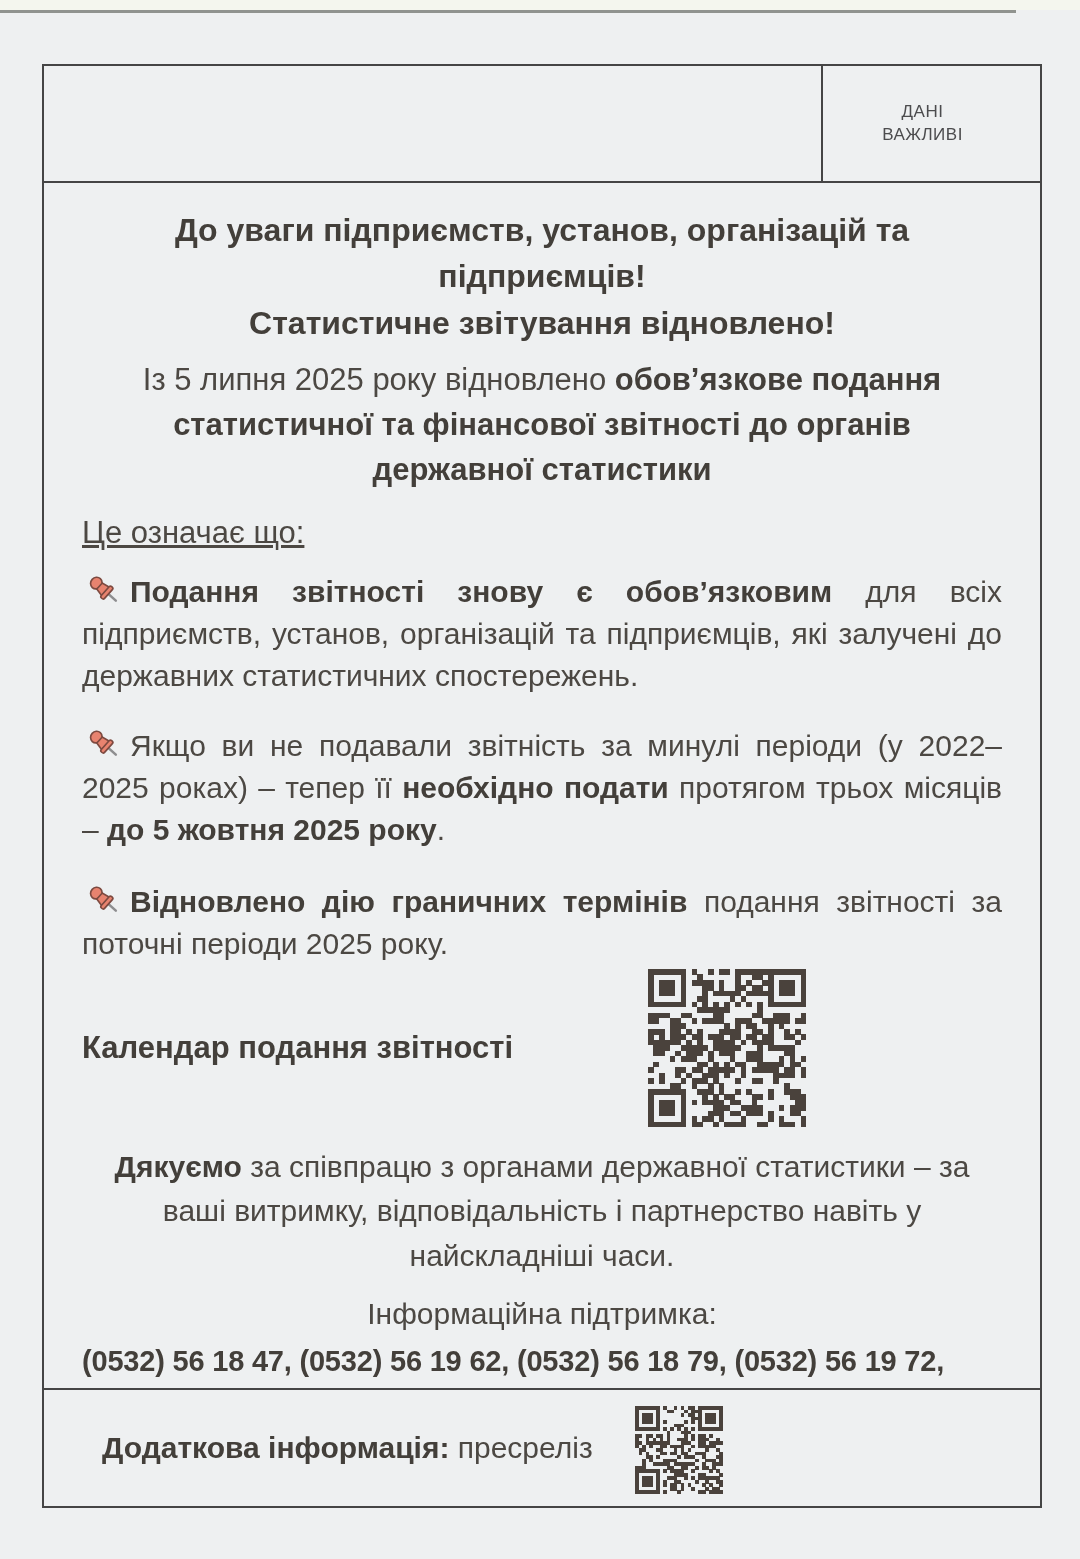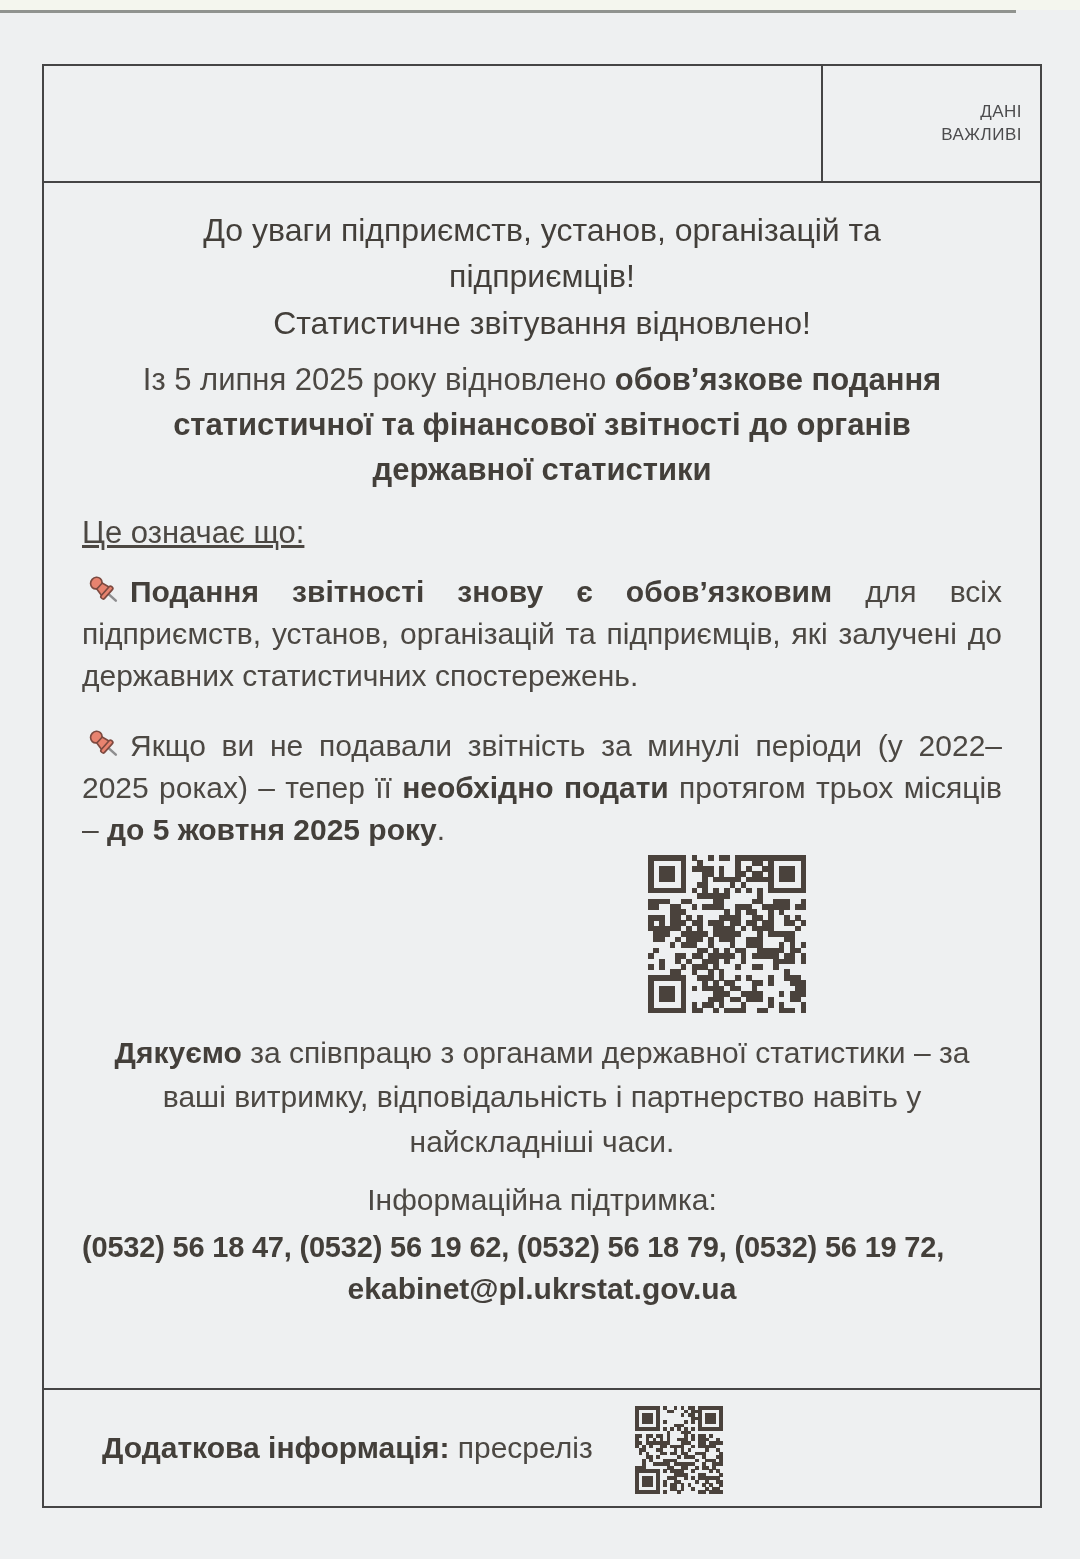--- a/index.html
+++ b/index.html
@@ -25,26 +25,26 @@
     position:absolute;left:42px;top:64px;width:1000px;height:1444px;
     border:2px solid var(--line);
     display:flex;flex-direction:column;
     background:transparent;
   }
   
   .header-row{height:117px;display:flex;border-bottom:2px solid var(--line);flex:none;}
   .logo-cell{width:243px;border-right:2px solid var(--line);display:flex;align-items:center;padding-left:28px;}
   .logo{font-size:37px;font-weight:600;color:#56565a;letter-spacing:.5px;}
   .mid-cell{flex:1;border-right:2px solid var(--line);}
-  .badge-cell{width:217px;display:flex;flex-direction:column;justify-content:center;align-items:flex-end;padding-right:18px;}
+  .badge-cell{width:217px;display:flex;flex-direction:column;justify-content:center;align-items:center;padding-right:18px;}
   .badge-cell .badge-line{font-size:17px;line-height:1.35;color:#4c4c4e;letter-spacing:.5px;text-align:right;}
 
   
   .content{flex:1;padding:18px 38px 0 38px;overflow:hidden;}
-  .title{font-size:32px;font-weight:normal;color:var(--ink-bold);text-align:center;line-height:1.45;max-width:850px;margin:6px auto 0 auto;}
+  .title{font-size:32px;font-weight:bold;color:var(--ink-bold);text-align:center;line-height:1.45;max-width:850px;margin:6px auto 0 auto;}
   .intro{font-size:31px;text-align:center;line-height:1.45;max-width:880px;margin:12px auto 0 auto;}
   .intro b{color:var(--ink-bold);}
   .means{font-size:31px;margin-top:22px;text-decoration:underline;}
   .bullet{font-size:30px;line-height:1.4;text-align:justify;margin-top:20px;}
   .bullet b{color:var(--ink-bold);}
   .bullet .pin{display:inline-block;width:44px;height:36px;vertical-align:-6px;margin-right:4px;}
   .bullet.b2{margin-top:28px;}
   .bullet.b3{margin-top:30px;}
 
   .calendar-row{display:flex;align-items:center;margin-top:2px;height:162px;}
@@ -102,22 +102,31 @@
 
     <p class="bullet b2"><span class="pin"><svg viewBox="0 0 24 24" width="100%" height="100%">
             <g transform="rotate(-48 12 12)">
               <line x1="12" y1="15.6" x2="12" y2="22.6" stroke="#8e8e90" stroke-width="1.7" stroke-linecap="round"></line>
               <ellipse cx="12" cy="5.1" rx="4" ry="3.7" fill="#e8836f" stroke="#7d4a40" stroke-width="1.1"></ellipse>
               <path d="M9.3 8 L14.7 8 L15.8 13.4 L8.2 13.4 Z" fill="#e8836f" stroke="#7d4a40" stroke-width="1.1"></path>
               <rect x="6.9" y="13.1" width="10.2" height="2.9" rx="1.2" fill="#e8836f" stroke="#7d4a40" stroke-width="1.1"></rect>
             </g>
           </svg></span><span>Якщо ви не подавали звітність за минулі періоди (у 2022–2025 роках) – тепер її </span><b>необхідно подати</b><span> протягом трьох місяців – </span><b>до 5 жовтня 2025 року</b><span>.</span></p>
 
+    <p class="bullet b3"><span class="pin"><svg viewBox="0 0 24 24" width="100%" height="100%">
+            <g transform="rotate(-48 12 12)">
+              <line x1="12" y1="15.6" x2="12" y2="22.6" stroke="#8e8e90" stroke-width="1.7" stroke-linecap="round"></line>
+              <ellipse cx="12" cy="5.1" rx="4" ry="3.7" fill="#e8836f" stroke="#7d4a40" stroke-width="1.1"></ellipse>
+              <path d="M9.3 8 L14.7 8 L15.8 13.4 L8.2 13.4 Z" fill="#e8836f" stroke="#7d4a40" stroke-width="1.1"></path>
+              <rect x="6.9" y="13.1" width="10.2" height="2.9" rx="1.2" fill="#e8836f" stroke="#7d4a40" stroke-width="1.1"></rect>
+            </g>
+          </svg></span><b>Відновлено дію граничних термінів</b><span> подання звітності за поточні періоди 2025 року.</span></p>
 
     <div class="calendar-row">
+      <b class="calendar-label">Календар подання звітності</b>
       <div class="qr-large" id="qr1">
           <svg viewBox="0 0 29 29" shape-rendering="crispEdges" fill="#4a423c">
             <rect x="0" y="0" width="1.04" height="1.04"></rect>
             <rect x="1" y="0" width="1.04" height="1.04"></rect>
             <rect x="2" y="0" width="1.04" height="1.04"></rect>
             <rect x="3" y="0" width="1.04" height="1.04"></rect>
             <rect x="4" y="0" width="1.04" height="1.04"></rect>
             <rect x="5" y="0" width="1.04" height="1.04"></rect>
             <rect x="6" y="0" width="1.04" height="1.04"></rect>
             <rect x="8" y="0" width="1.04" height="1.04"></rect>

